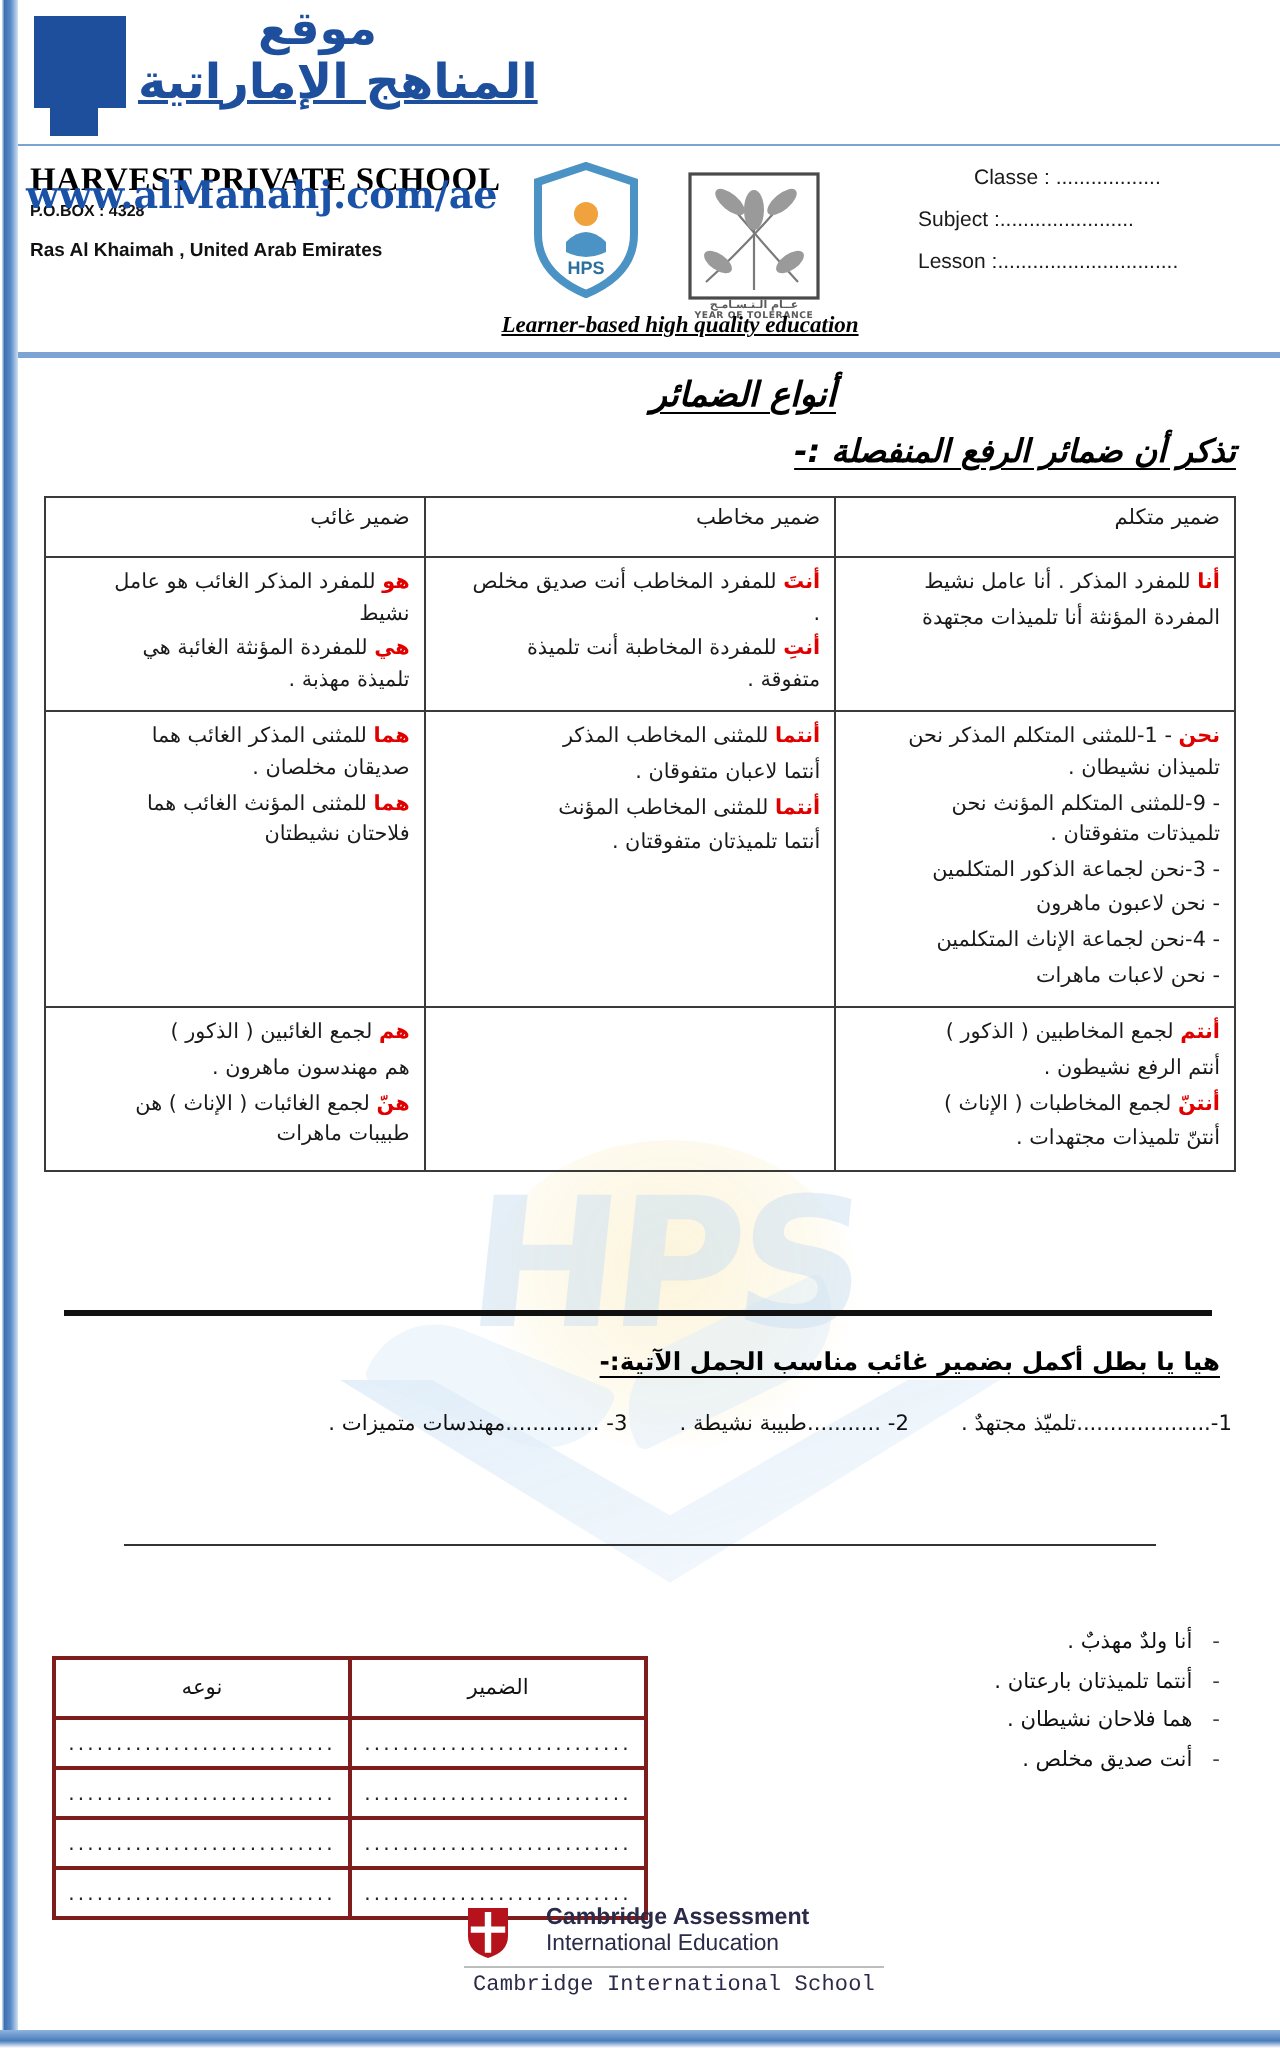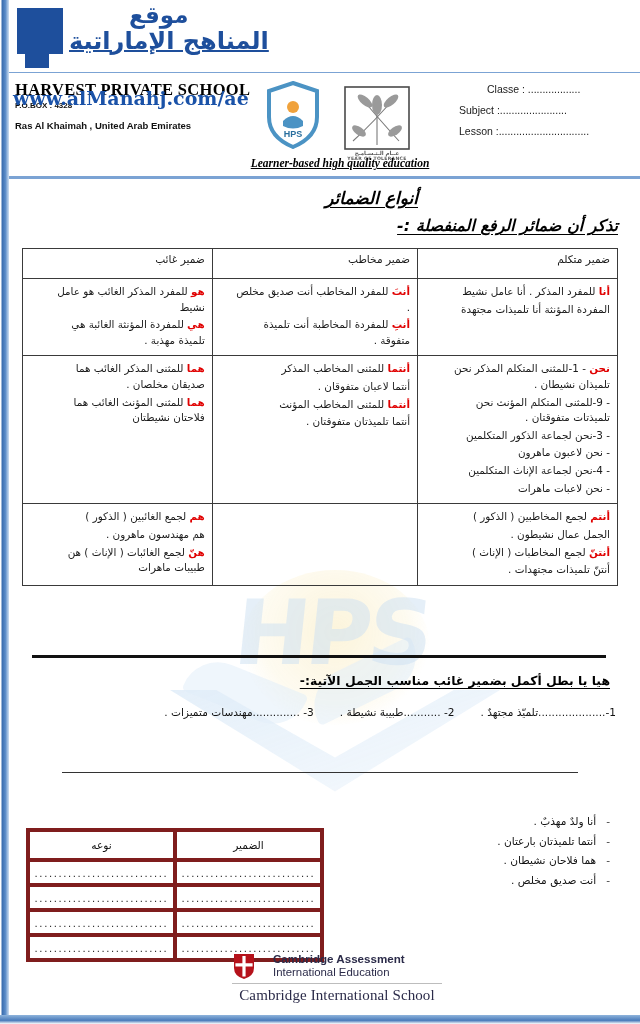--- a/index.html
+++ b/index.html
@@ -374,21 +374,21 @@
   
   .ans-table {
     position: absolute;
     left: 26px; top: 828px;
     width: 298px;
     border-collapse: collapse;
     direction: rtl;
     z-index: 10;
   }
   .ans-table td {
-    border: 4px solid #7f1d1d;
+    border: 2px solid #7f1d1d;
     height: 25px;
     text-align: center;
     font-size: 10.6px;
     color: #111;
     padding: 2px 4px;
     background: transparent;
   }
   .ans-table thead td { height: 30px; }
   .dots { letter-spacing: 1.6px; color: #222; font-size: 10px; }
 
@@ -416,22 +416,22 @@
     color: #2b2b49;
     line-height: 1.22;
   }
   .cam-rule {
     margin: 3px 0 3px 0;
     width: 100%;
     height: 1px;
     background: #bdbdbd;
   }
   .cam-sub {
-    font-family: Liberation Serif, serif;
-    font-size: 15px;
+    font-family: Liberation Mono, monospace;
+    font-size: 11px;
     color: #2b2b49;
     text-align: center;
     letter-spacing: .1px;
   }
 </style>
 </head>
 <body>
 
 <div class="page">
 
@@ -535,21 +535,21 @@
             <span class="cell-line">أنتما تلميذتان متفوقتان .</span>
           </td>
           <td class="col-third">
             <span class="cell-line"><span class="hl">هما</span> للمثنى المذكر الغائب    هما صديقان مخلصان .</span>
             <span class="cell-line"><span class="hl">هما</span> للمثنى المؤنث الغائب   هما فلاحتان نشيطتان</span>
           </td>
         </tr>
         <tr class="row3">
           <td class="col-first">
             <span class="cell-line"><span class="hl">أنتم</span> لجمع المخاطبين ( الذكور  )</span>
-            <span class="cell-line">الجمل عمال نشيطون .</span>
+            <span class="cell-line">أنتم الرفع نشيطون .</span>
             <span class="cell-line"><span class="hl">أنتنّ</span> لجمع المخاطبات ( الإناث )</span>
             <span class="cell-line">أنتنّ تلميذات مجتهدات .</span>
           </td>
           <td class="col-second"></td>
           <td class="col-third">
             <span class="cell-line"><span class="hl">هم</span> لجمع الغائبين ( الذكور )</span>
             <span class="cell-line">هم مهندسون ماهرون .</span>
             <span class="cell-line"><span class="hl">هنّ</span> لجمع الغائبات ( الإناث )   هن طبيبات ماهرات</span>
           </td>
         </tr>

